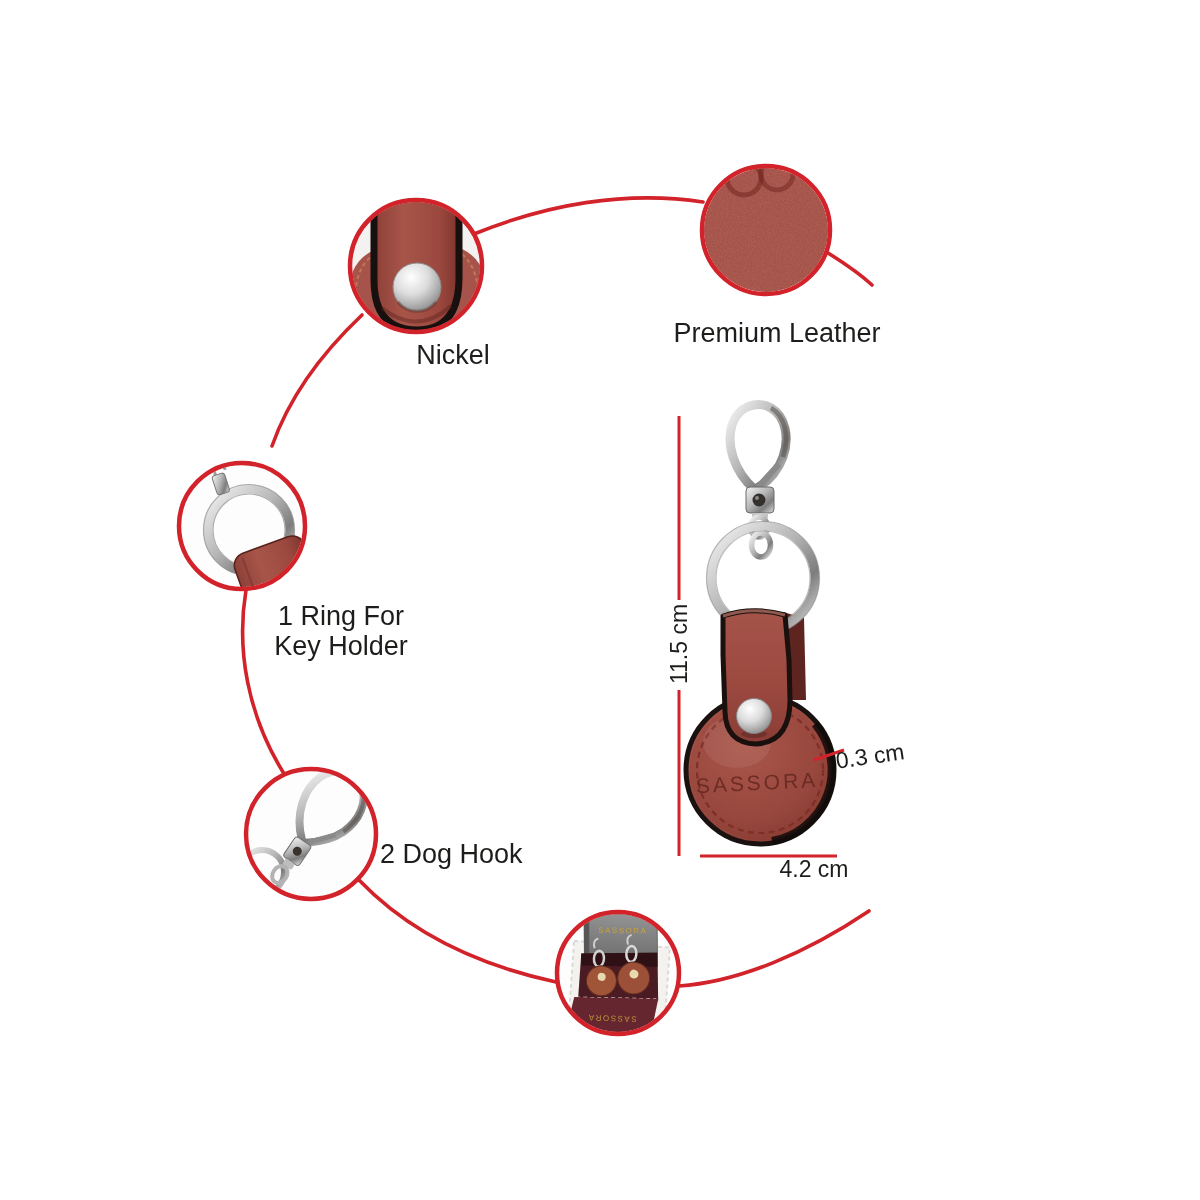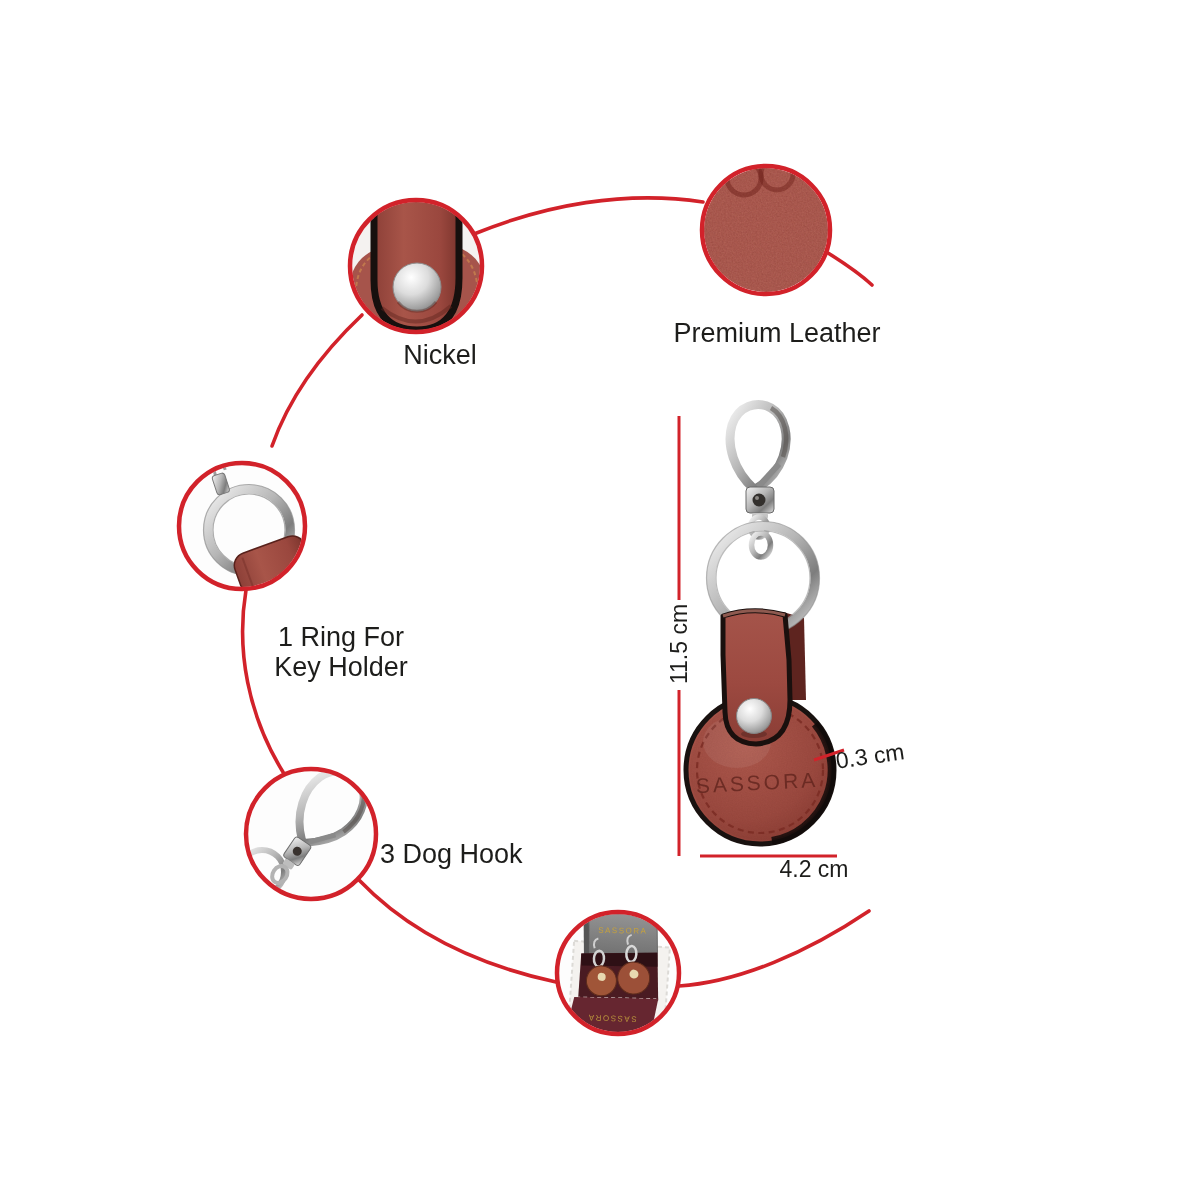--- a/index.html
+++ b/index.html
@@ -209,32 +209,32 @@
   </g>
 
   <g>
     <line class="dimline" x1="679" y1="416" x2="679" y2="600"></line>
     <line class="dimline" x1="679" y1="690" x2="679" y2="856"></line>
     <line class="dimline" x1="700" y1="856" x2="837" y2="856"></line>
     <line class="dimline" x1="814" y1="760" x2="844" y2="750"></line>
   </g>
 </svg>
 
-<div class="lbl center" style="left:320px;top:340px;width:240px;text-align:center;">
+<div class="lbl center" style="left:333px;top:340px;width:240px;text-align:center;">
   <div>Nickel</div>
 </div>
 
 <div class="lbl center" style="left:656px;top:318px;width:242px;">Premium Leather</div>
 
-<div class="lbl center" style="left:240px;top:622px;width:202px;">
+<div class="lbl center" style="left:240px;top:601px;width:202px;">
   <div>1 Ring For</div>
   <div>Key Holder</div>
 </div>
 
-<div class="lbl" style="left:380px;top:839px;width:220px;">3 Dog Hook</div>
+<div class="lbl" style="left:380px;top:839px;width:220px;">2 Dog Hook</div>
 
 <div class="lbl center" style="left:670px;top:964px;width:244px;">
 </div>
 
 <div class="dim" style="left:629px;top:632px;width:100px;transform:rotate(-90deg);">11.5 cm</div>
 <div class="dim" style="left:764px;top:857px;width:100px;">4.2 cm</div>
 <div class="dim" style="left:826px;top:744px;width:88px;transform:rotate(-8deg);">0.3 cm</div>
 
 </div>
 

